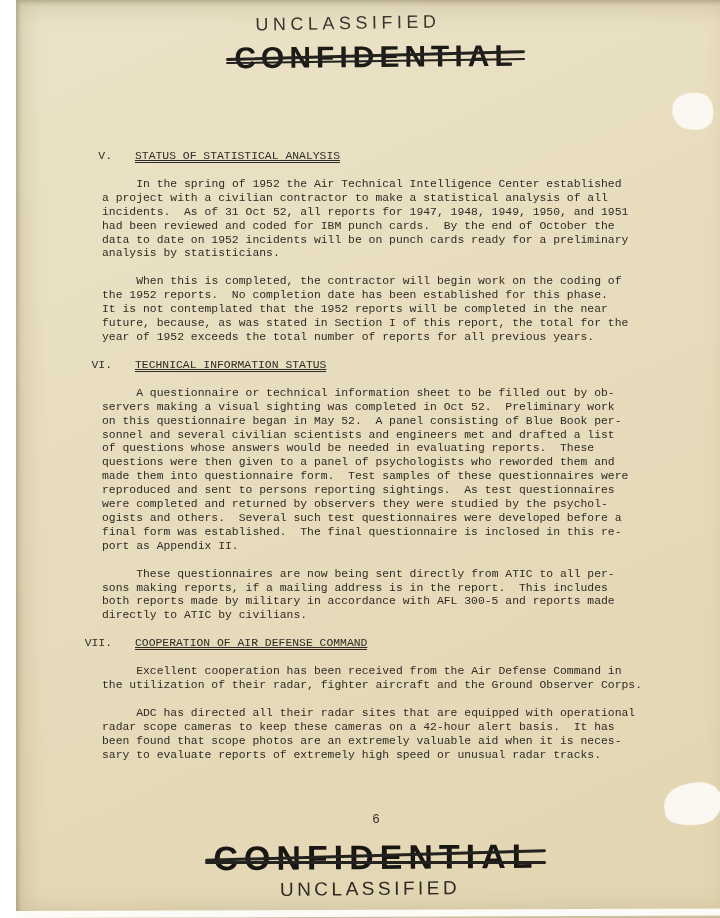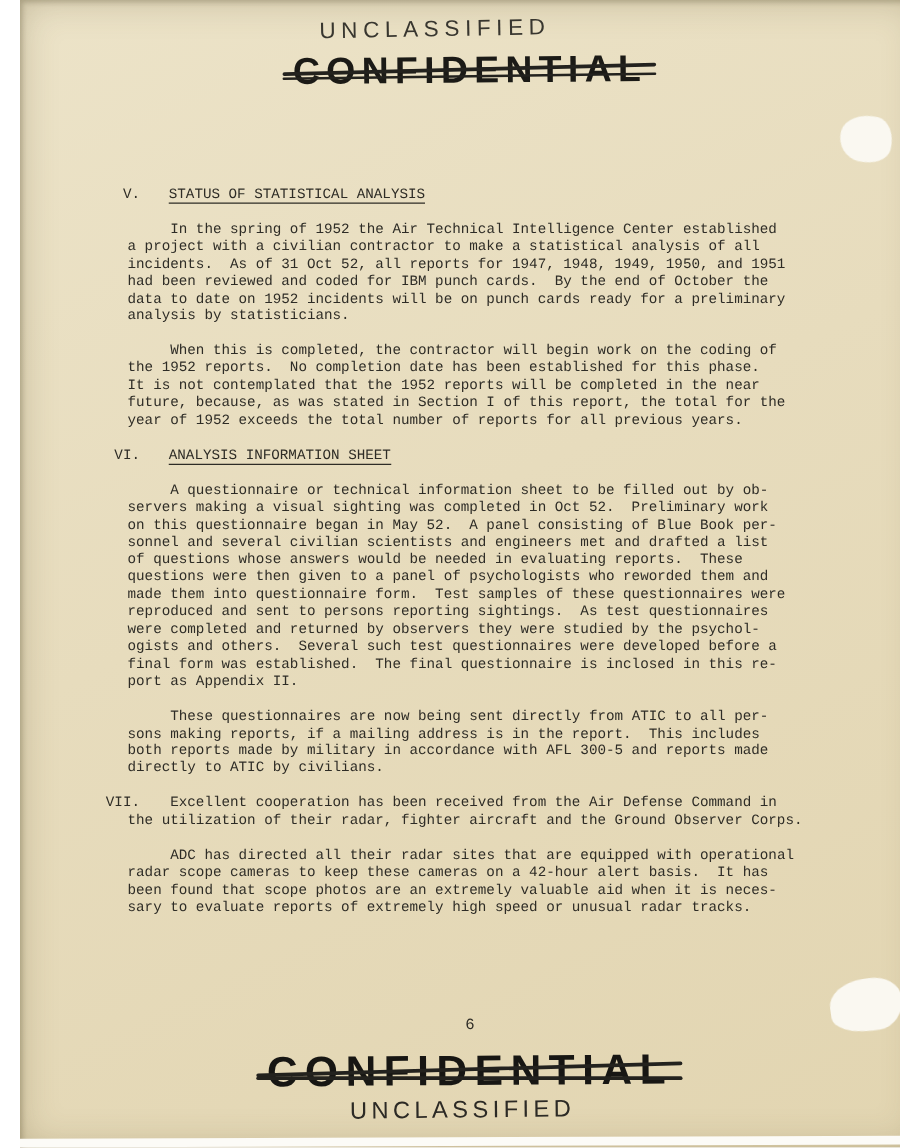--- a/index.html
+++ b/index.html
@@ -39,21 +39,21 @@
     transform:translateX(-6px) rotate(-0.6deg);
   }
   .page-number{position:absolute;top:813px;left:0;width:100%;text-align:center;
     font-size:12.5px;color:#2e2c26;}
   .content{
     position:absolute;left:86px;top:150px;width:556px;
     font-size:11.4px;line-height:13.9px;
   }
   .sec-title-row{position:relative;margin:0 0 14px 0;}
   .sec-num{position:absolute;left:-52px;width:62px;text-align:right;}
-  .sec-title{margin-left:33px;border-bottom:1px solid #2e2c26;padding-bottom:0px;}
+  .sec-title{margin-left:33px;border-bottom:1px solid #2e2c26;padding-bottom:0px;text-decoration:underline;}
   .para{white-space:pre-wrap;margin:0 0 14px 0;}
   .blob{position:absolute;background:#faf8f1;filter:blur(0.6px);}
   .blob1{left:656px;top:92px;width:42px;height:38px;border-radius:62% 38% 55% 45%/48% 60% 40% 52%;transform:rotate(14deg);}
   .blob2{left:648px;top:783px;width:58px;height:42px;border-radius:55% 45% 40% 60%/52% 48% 62% 38%;transform:rotate(-8deg);}
   .bottom-strip{position:absolute;left:0;bottom:0;width:100%;height:7px;background:#fcfbf7;
     transform:rotate(-0.2deg);transform-origin:left bottom;}
 </style>
 </head>
 <body>
 
@@ -85,21 +85,21 @@
       <div class="para">     When this is completed, the contractor will begin work on the coding of
 the 1952 reports.  No completion date has been established for this phase.
 It is not contemplated that the 1952 reports will be completed in the near
 future, because, as was stated in Section I of this report, the total for the
 year of 1952 exceeds the total number of reports for all previous years.</div>
     </div>
 
     <div class="section">
       <div class="sec-title-row">
         <span class="sec-num">VI.</span>
-        <span class="sec-title">ANALYSIS INFORMATION SHEET</span>
+        <span class="sec-title">TECHNICAL INFORMATION STATUS</span>
       </div>
       <div class="para">     A questionnaire or technical information sheet to be filled out by ob-
 servers making a visual sighting was completed in Oct 52.  Preliminary work
 on this questionnaire began in May 52.  A panel consisting of Blue Book per-
 sonnel and several civilian scientists and engineers met and drafted a list
 of questions whose answers would be needed in evaluating reports.  These
 questions were then given to a panel of psychologists who reworded them and
 made them into questionnaire form.  Test samples of these questionnaires were
 reproduced and sent to persons reporting sightings.  As test questionnaires
 were completed and returned by observers they were studied by the psychol-
@@ -108,20 +108,21 @@
 port as Appendix II.</div>
       <div class="para">     These questionnaires are now being sent directly from ATIC to all per-
 sons making reports, if a mailing address is in the report.  This includes
 both reports made by military in accordance with AFL 300-5 and reports made
 directly to ATIC by civilians.</div>
     </div>
 
     <div class="section">
       <div class="sec-title-row">
         <span class="sec-num">VII.</span>
+        <span class="sec-title">COOPERATION OF AIR DEFENSE COMMAND</span>
       </div>
       <div class="para">     Excellent cooperation has been received from the Air Defense Command in
 the utilization of their radar, fighter aircraft and the Ground Observer Corps.</div>
       <div class="para">     ADC has directed all their radar sites that are equipped with operational
 radar scope cameras to keep these cameras on a 42-hour alert basis.  It has
 been found that scope photos are an extremely valuable aid when it is neces-
 sary to evaluate reports of extremely high speed or unusual radar tracks.</div>
     </div>
 
   </div>

